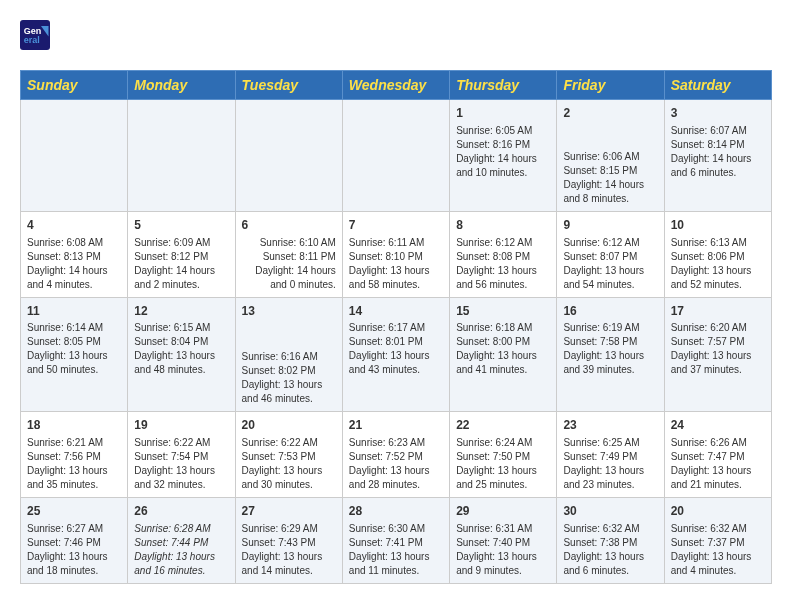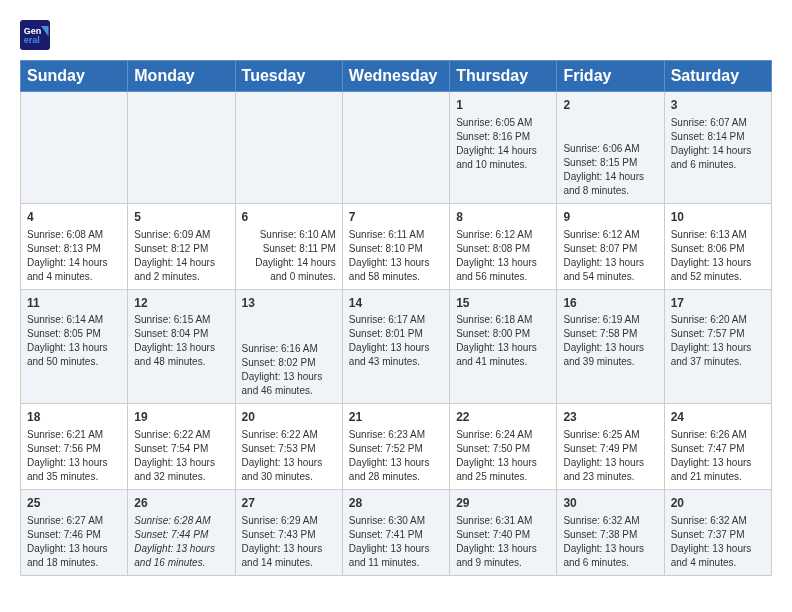--- a/index.html
+++ b/index.html
@@ -7,21 +7,21 @@
       font-family: Arial, sans-serif;
       background: #fff;
       width: 792px;
       min-height: 612px;
       padding: 20px;
     }
     .header {
       display: flex;
       justify-content: space-between;
       align-items: flex-start;
-      margin-bottom: 10px;
+      margin-bottom: 20px;
     }
     .logo {
       display: flex;
       align-items: center;
     }
     .logo-text {
       font-size: 18px;
       font-weight: bold;
       color: #1a1a6e;
       line-height: 1.1;
@@ -46,26 +46,27 @@
       font-size: 14px;
       color: #555;
     }
     table {
       width: 100%;
       border-collapse: collapse;
       font-size: 10.5px;
     }
     thead tr th {
       background-color: #2e6db4;
-      color: #ffffff;
+      color: #fde047;
       text-align: left;
       padding: 6px 6px;
-      font-size: 16px;
+      font-size: 14px;
       font-weight: bold;
       border: 1px solid #5a90cc;
+      font-style: italic;
     }
     tbody tr td {
       vertical-align: top;
       padding: 5px 6px;
       border: 1px solid #ccc;
       min-height: 80px;
       height: 80px;
       width: calc(100% / 7);
       color: #333;
       line-height: 1.4;

